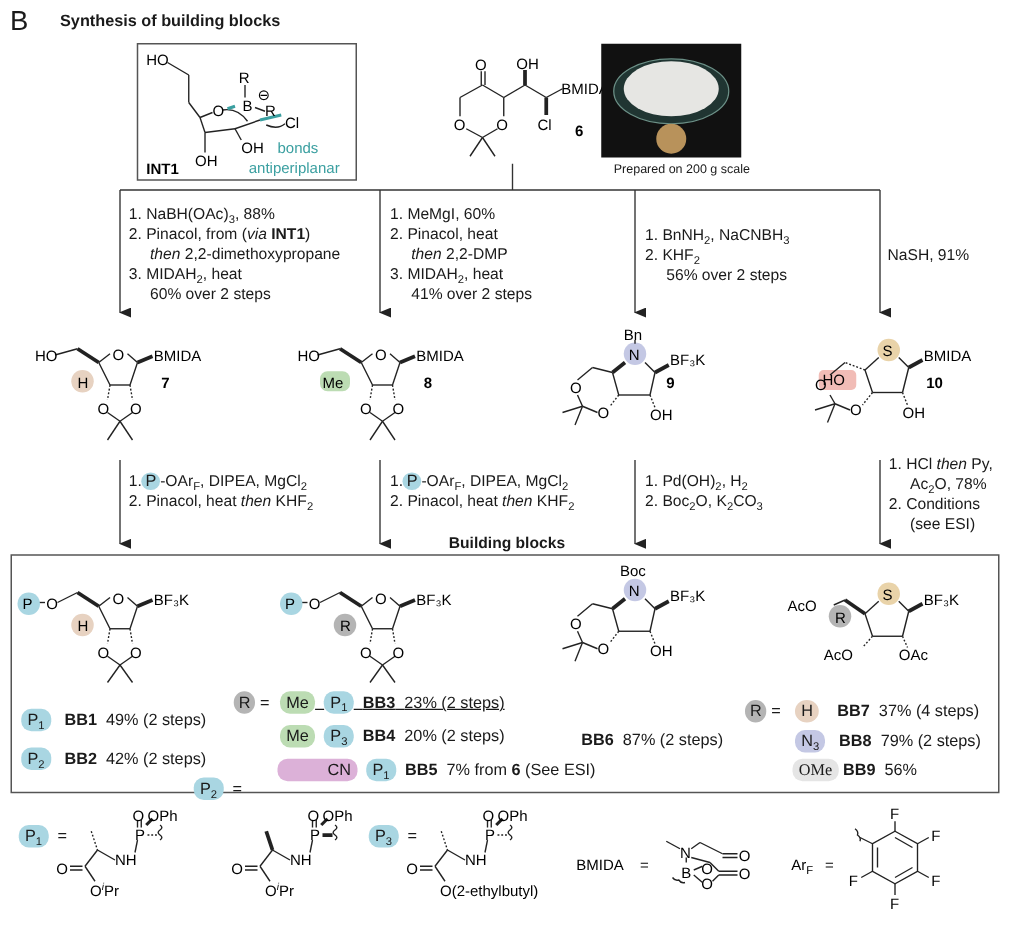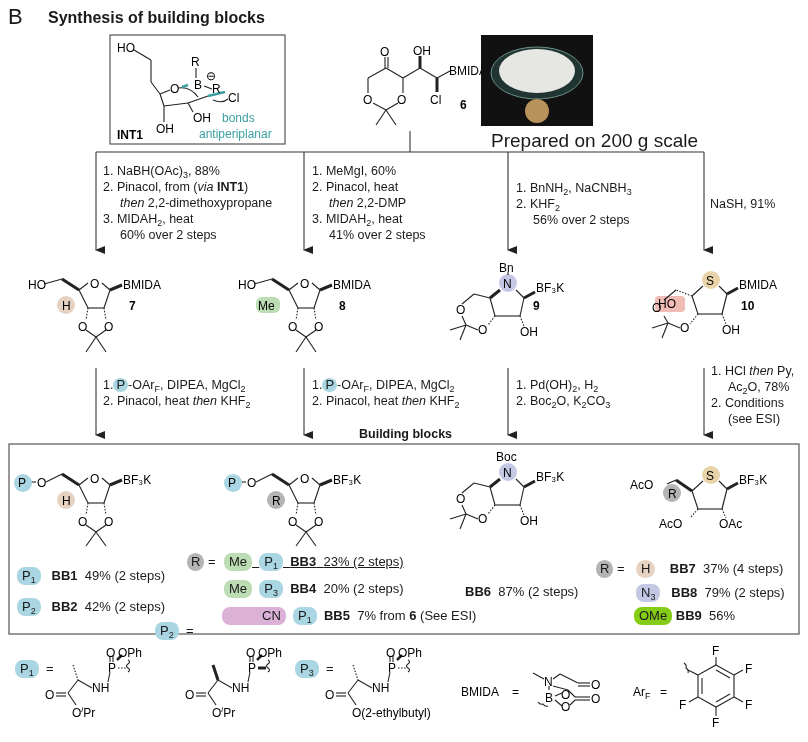--- a/index.html
+++ b/index.html
@@ -1,34 +1,34 @@
 <!DOCTYPE html>
 <html><head>
 <meta charset="utf-8">
 <style>
   html, body { margin:0; padding:0; background:#ffffff; }
   body { width:808px; height:742px; position:relative; overflow:hidden;
          font-family:"Liberation Sans", sans-serif; color:#1a1a1a; }
   .abs { position:absolute; }
   .panel-letter { left:8px; top:4px; font-size:22px; }
-  .panel-title { left:48px; top:9px; font-size:16px; font-weight:bold; }
+  .panel-title { left:48px; top:9px; font-size:13px; font-weight:bold; }
   .cond { font-size:12.5px; line-height:16px; white-space:nowrap; }
   .cond .i { font-style:italic; }
   .cond .b { font-weight:bold; }
   .ind { padding-left:17px; }
   sub { font-size:9px; vertical-align:-3px; line-height:0; }
   .lbl { font-size:13px; white-space:nowrap; }
   .bold { font-weight:bold; }
   .pill { display:inline-block; border-radius:8px; padding:1px 5px; font-size:13px; line-height:16px; }
   .pill-p { background:#a9d6e2; }
   .pill-me { background:#bcdcb3; }
   .pill-cn { background:#dcb1d8;padding-left:40px; }
   .pill-h  { background:#e7d2c1; border-radius:50%; }
   .pill-n3 { background:#c4c8e4; }
-  .pill-ome{ background:#84cc16; }
+  .pill-ome{ background:#e5e5e5;font-family:Liberation Serif, serif; }
   .pill-r  { background:#b4b4b4; border-radius:50%; }
   .photo { left:481px; top:35px; width:112px; height:91px; background:#111; overflow:hidden; }
   svg text { font-family:"Liberation Sans", sans-serif; }
 </style>
 </head>
 <body>
 
 <div class="abs panel-letter">B</div>
 <div class="abs panel-title">Synthesis of building blocks</div>
 
@@ -421,21 +421,21 @@
   <text x="679" y="709" font-size="12">F</text>
 </svg>
 
 <div class="abs photo">
   <svg width="112" height="91">
     <ellipse cx="56" cy="38" rx="46" ry="26" fill="#203532" stroke="#6b8f86" stroke-width="1"></ellipse>
     <ellipse cx="56" cy="36" rx="38" ry="22" fill="#e6e6e3"></ellipse>
     <circle cx="56" cy="76" r="12" fill="#b8925b"></circle>
   </svg>
 </div>
-<div class="abs lbl" style="left:491px;top:130px;font-size:19px;">Prepared on 200 g scale</div>
+<div class="abs lbl" style="left:491px;top:130px;font-size:10px;">Prepared on 200 g scale</div>
 
 <div class="abs cond" style="left:103px;top:163px;">
   <div><span>1.</span> <span>NaBH(OAc)</span><sub>3</sub><span>, 88%</span></div>
   <div><span>2.</span> <span>Pinacol, from (</span><span class="i">via</span> <span class="b">INT1</span><span>)</span></div>
   <div class="ind"><span class="i">then</span><span> 2,2-dimethoxypropane</span></div>
   <div><span>3.</span> <span>MIDAH</span><sub>2</sub><span>, heat</span></div>
   <div class="ind"><span>60% over 2 steps</span></div>
 </div>
 
 <div class="abs cond" style="left:312px;top:163px;">

